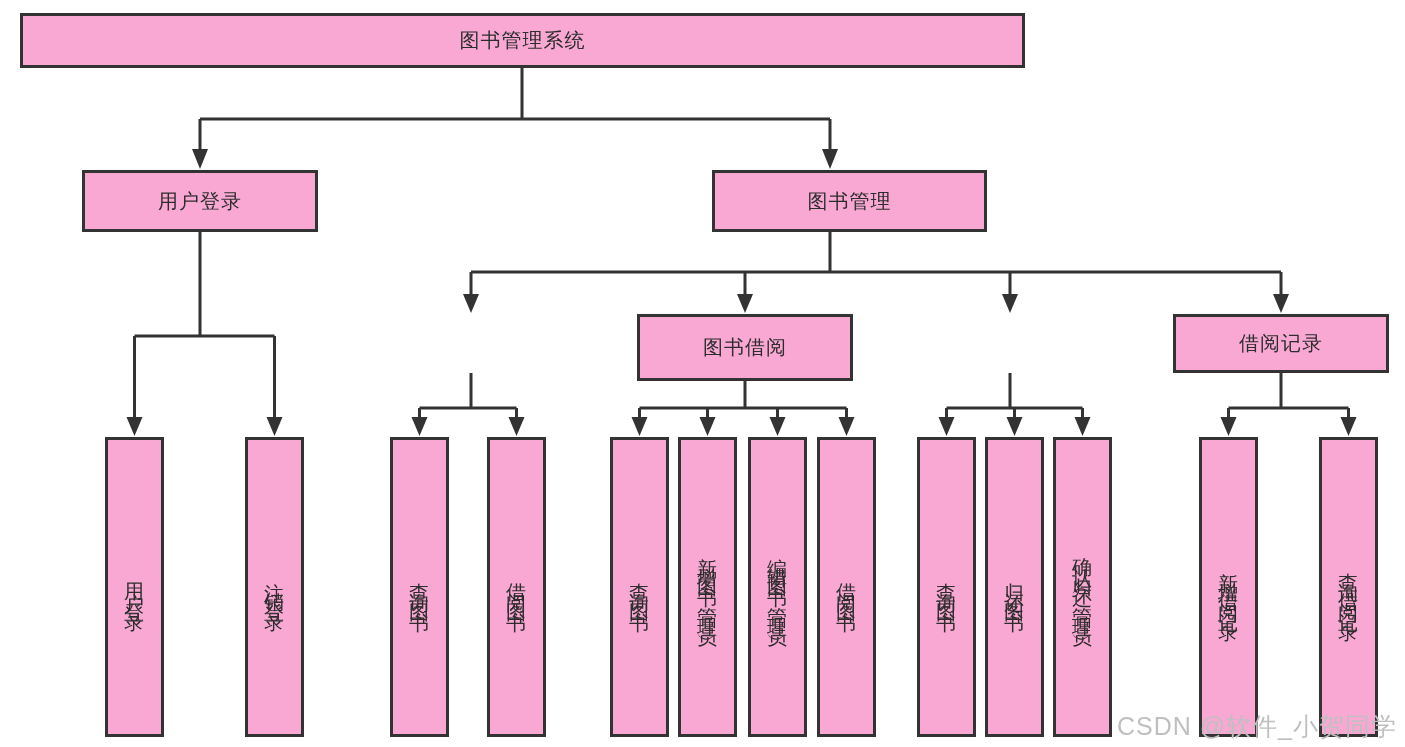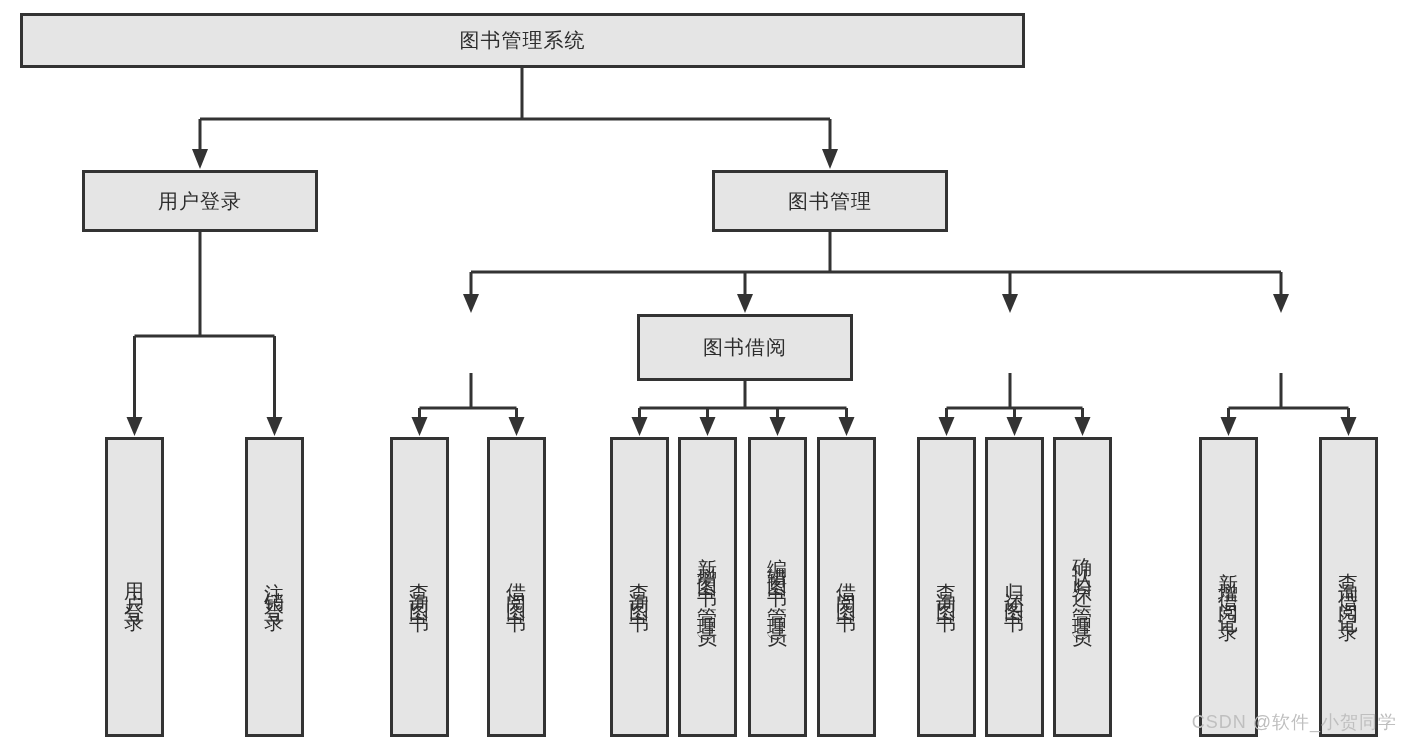--- a/index.html
+++ b/index.html
@@ -13,42 +13,42 @@
   }
   .wires {
     position: absolute;
     left: 0; top: 0;
     width: 1405px; height: 747px;
     pointer-events: none;
   }
   .box {
     position: absolute;
     box-sizing: border-box;
-    background: #e5e5e5;
+    background: #f9a8d4;
     border: 3px solid #333333;
     color: #2d2d2d;
     display: flex;
     align-items: center;
     justify-content: center;
     font-size: 20px;
     letter-spacing: 1px;
     text-align: center;
     white-space: nowrap;
   }
   .vbox {
     writing-mode: vertical-rl;
     letter-spacing: 10px;
     line-height: 1;
     white-space: nowrap;
   }
   .watermark {
     position: absolute;
     right: 8px;
     top: 710px;
-    font-size: 18px;
+    font-size: 25px;
     color: #bfbfbf;
     letter-spacing: 1px;
   }
 </style>
 </head>
 <body>
 
 <div class="canvas">
 
   <svg class="wires" viewBox="0 0 1405 747" xmlns="http://www.w3.org/2000/svg">
@@ -90,23 +90,24 @@
       <polygon points="1006.5,417 1022.5,417 1014.5,436"></polygon>
       <polygon points="1074.5,417 1090.5,417 1082.5,436"></polygon>
       <polygon points="1220.5,417 1236.5,417 1228.5,436"></polygon>
       <polygon points="1340.5,417 1356.5,417 1348.5,436"></polygon>
     </g>
   </svg>
 
   <div class="box" style="left:20px; top:13px; width:1005px; height:55px;">图书管理系统</div>
 
   <div class="box" style="left:82px; top:170px; width:236px; height:62px;">用户登录</div>
-  <div class="box" style="left:712px; top:170px; width:236px; height:62px;">图书管理</div>
+  <div class="box" style="left:712px; top:170px; width:275px; height:62px;">图书管理</div>
 
   <div class="box" style="left:637px; top:314px; width:216px; height:67px;">图书借阅</div>
+  <div class="box" style="left:1173px; top:314px; width:216px; height:59px;">借阅记录</div>
 
   <div class="box vbox" style="left:105px; top:437px; width:59px; height:300px;">用户登录</div>
   <div class="box vbox" style="left:245px; top:437px; width:59px; height:300px;">注销登录</div>
 
   <div class="box vbox" style="left:390px; top:437px; width:59px; height:300px;">查询图书</div>
   <div class="box vbox" style="left:487px; top:437px; width:59px; height:300px;">借阅图书</div>
 
   <div class="box vbox" style="left:610px; top:437px; width:59px; height:300px;">查询图书</div>
   <div class="box vbox" style="left:678px; top:437px; width:59px; height:300px;">新增图书（管理员）</div>
   <div class="box vbox" style="left:748px; top:437px; width:59px; height:300px;">编辑图书（管理员）</div>

